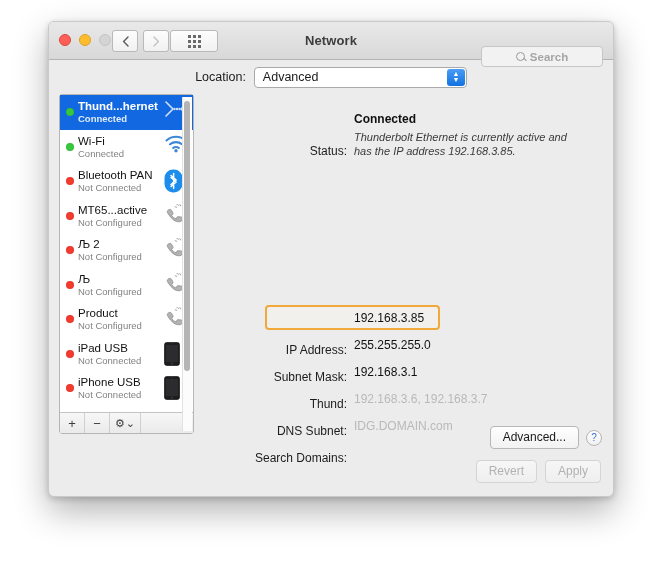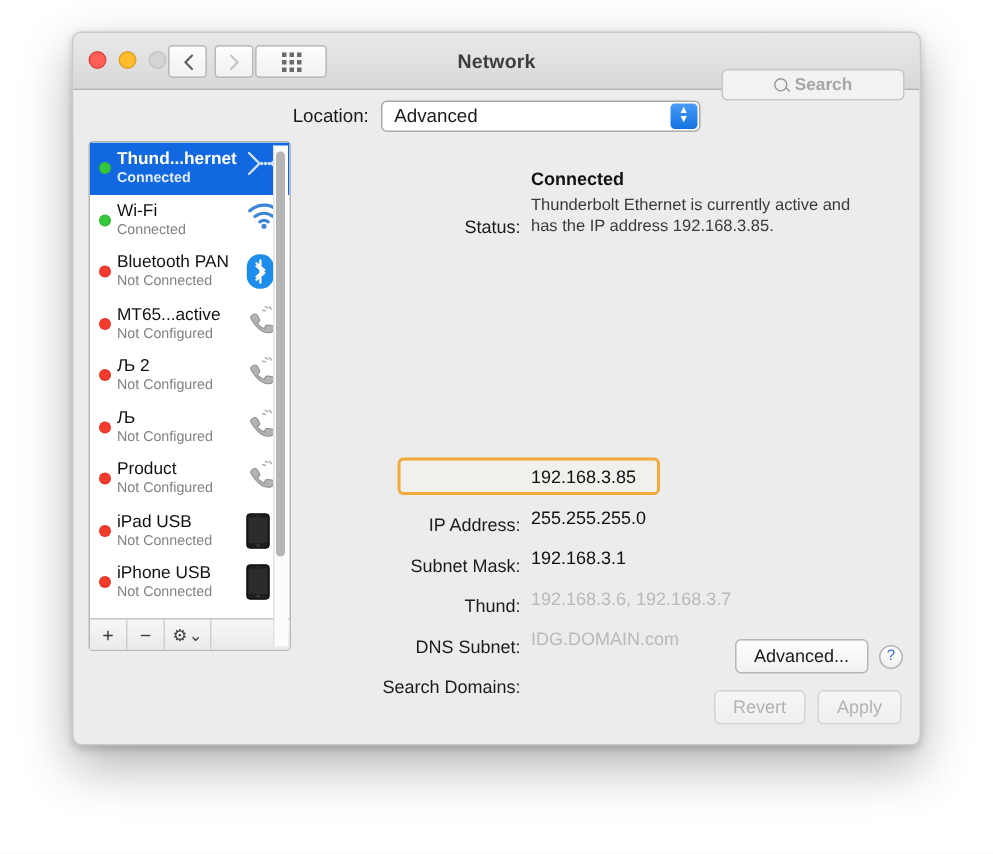--- a/index.html
+++ b/index.html
@@ -418,21 +418,21 @@
         </div>
       </div>
 
       <div class="detail">
 
         <div class="drow" style="left:0; top:18px; width:100%;">
           <span class="dlabel" style="width:144px;">Status:</span>
           <span class="dvalue bold">Connected</span>
         </div>
 
-        <div class="statusdesc" style="left:151px; top:36px;">Thunderbolt Ethernet is currently active and has the IP address 192.168.3.85.</div>
+        <div class="statusdesc" style="left:151px; top:36px;font-style:italic;">Thunderbolt Ethernet is currently active and has the IP address 192.168.3.85.</div>
 
         <div class="ipv4row">
         </div>
 
         <div class="highlight-box"></div>
 
         <div class="drow" style="left:0; top:217px; width:100%;">
           <span class="dlabel" style="width:144px;">IP Address:</span>
           <span class="dvalue">192.168.3.85</span>
         </div>

